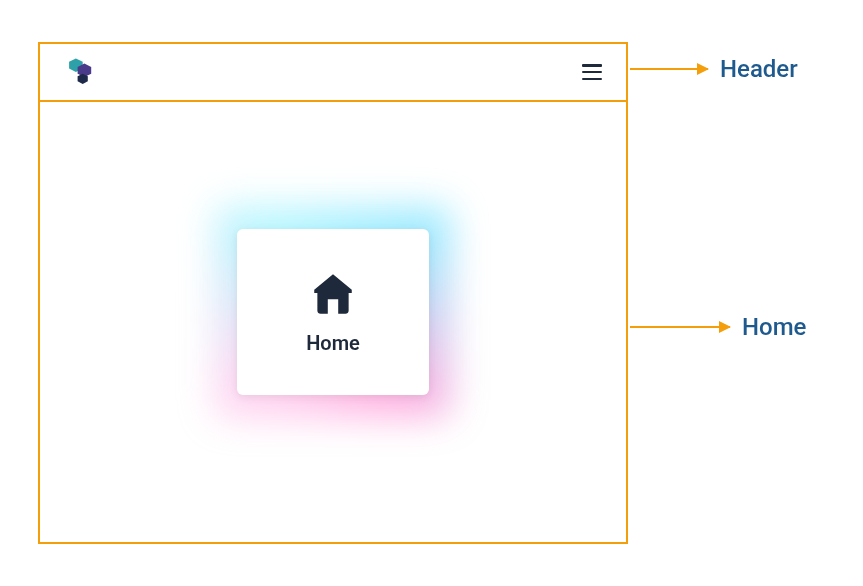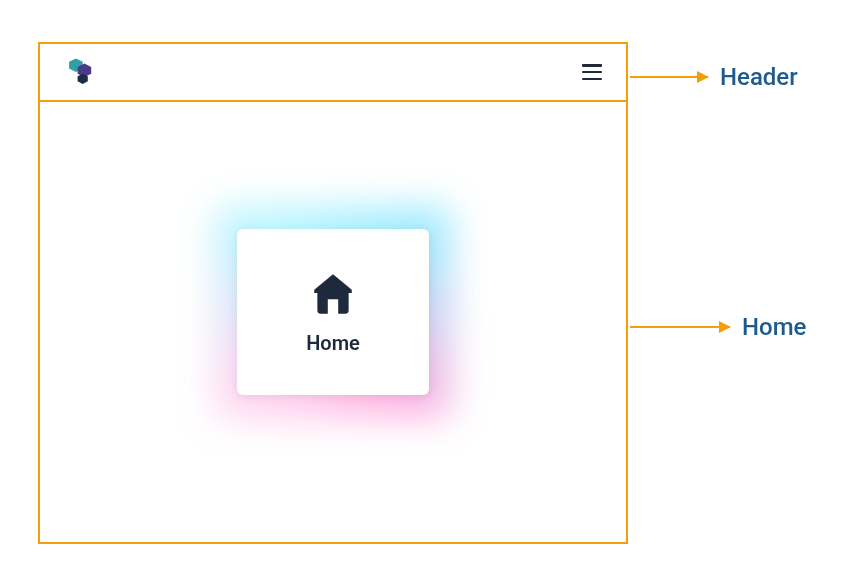--- a/index.html
+++ b/index.html
@@ -101,21 +101,21 @@
       color: #1e293b;
     }
     .annotation {
       position: absolute;
       display: flex;
       align-items: center;
       gap: 12px;
     }
     .annotation-header {
       left: 630px;
-      top: 63px;
+      top: 55px;
     }
     .annotation-home {
       left: 630px;
       top: 313px;
     }
     .arrow-line {
       height: 2px;
       background: #f59e0b;
       position: relative;
     }

